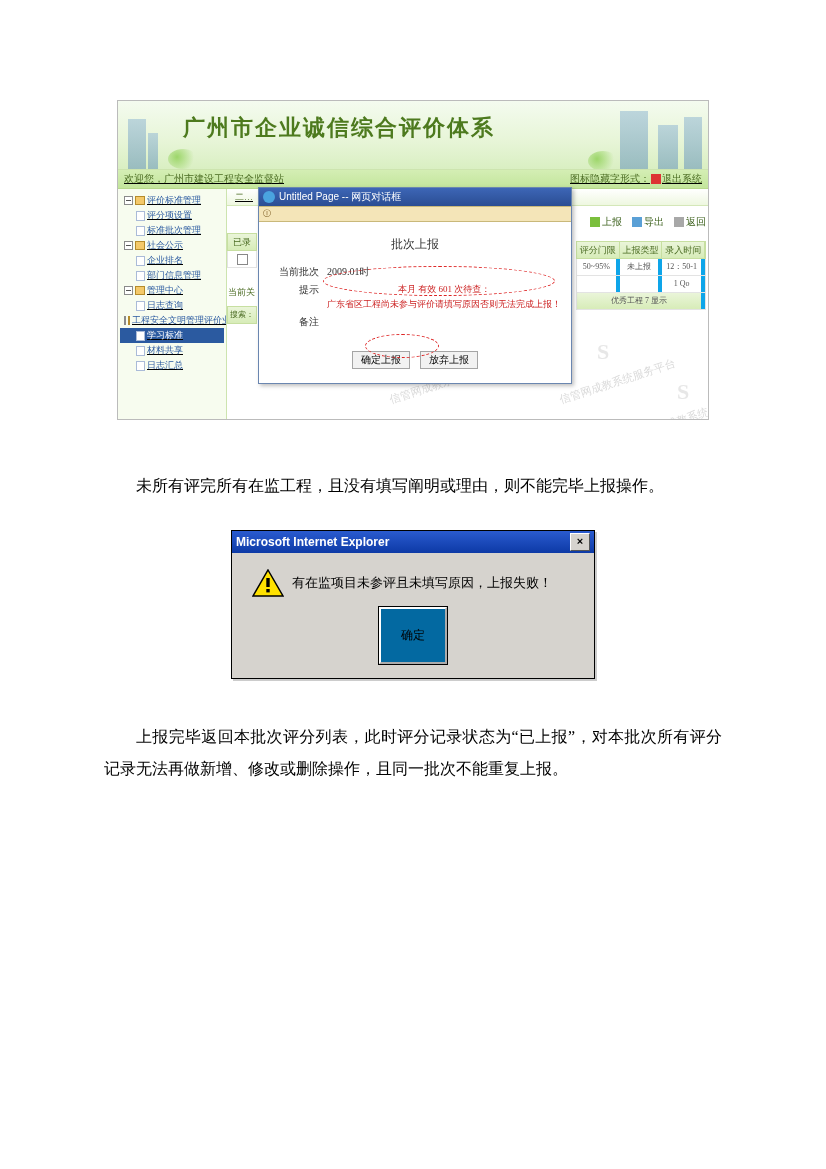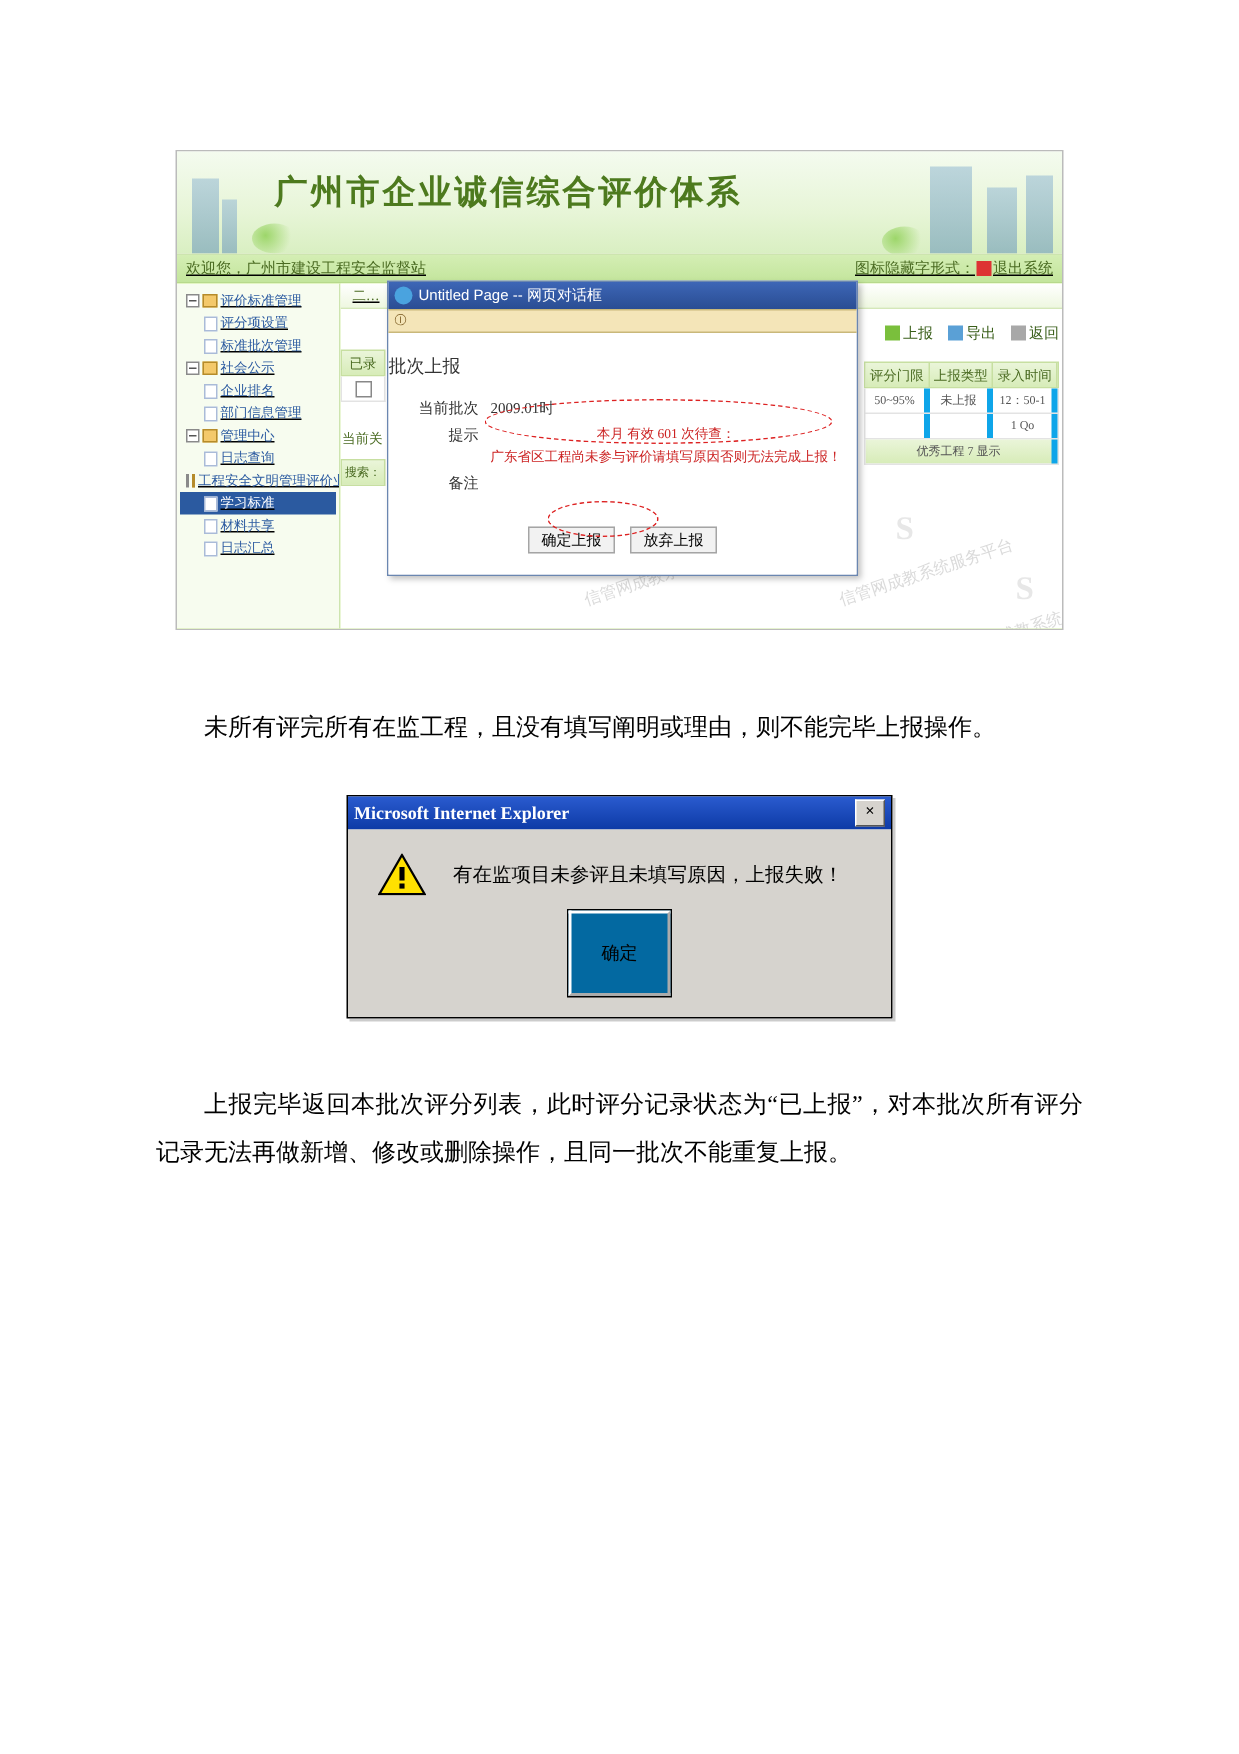--- a/index.html
+++ b/index.html
@@ -261,21 +261,21 @@
     padding:0 4px;
     line-height:14px;
     overflow:hidden;
   }
   .dialog-body {
     background: #fff;
     padding: 8px 0 14px 0;
     position: relative;
   }
   .dlg-head {
-    text-align:left;
+    text-align:center;
     font-size:12px;
     color:#333;
     padding: 6px 0 10px 0;
   }
   .dlg-row {
     display:flex;
     padding: 2px 10px 2px 20px;
     font-size:10px;
     color:#333;
   }
@@ -320,21 +320,21 @@
     margin: 0 44px 28px 44px;
     text-align: justify;
   }
 
   
   .fig2 {
     width: 362px;
     margin: 0 auto 42px auto;
     border: 1px solid #000;
     box-shadow: 2px 2px 0 rgba(0,0,0,0.2);
-    font-family: Liberation Serif, serif;
+    font-family: Liberation Sans, sans-serif;
   }
   .fig2-title {
     height: 22px;
     background: linear-gradient(#2a5bcf,#0d3aa6);
     color: #fff;
     display:flex;
     align-items:center;
     justify-content: space-between;
     padding: 0 4px;
     font-size: 12px;
@@ -352,21 +352,21 @@
     text-align:center;
   }
   .fig2-body {
     background: #d6d3ce;
     padding: 16px 14px 14px 14px;
     text-align:center;
   }
   .fig2-msg {
     display:flex;
     align-items:center;
-    gap: 18px;
+    gap: 8px;
     text-align:left;
     padding: 0 6px 10px 6px;
   }
   .warn-icon {
     width: 32px; height: 28px;
     position: relative;
   }
   .warn-icon svg { width:100%; height:100%; }
   .fig2-msg-text {
     font-size: 13px;

